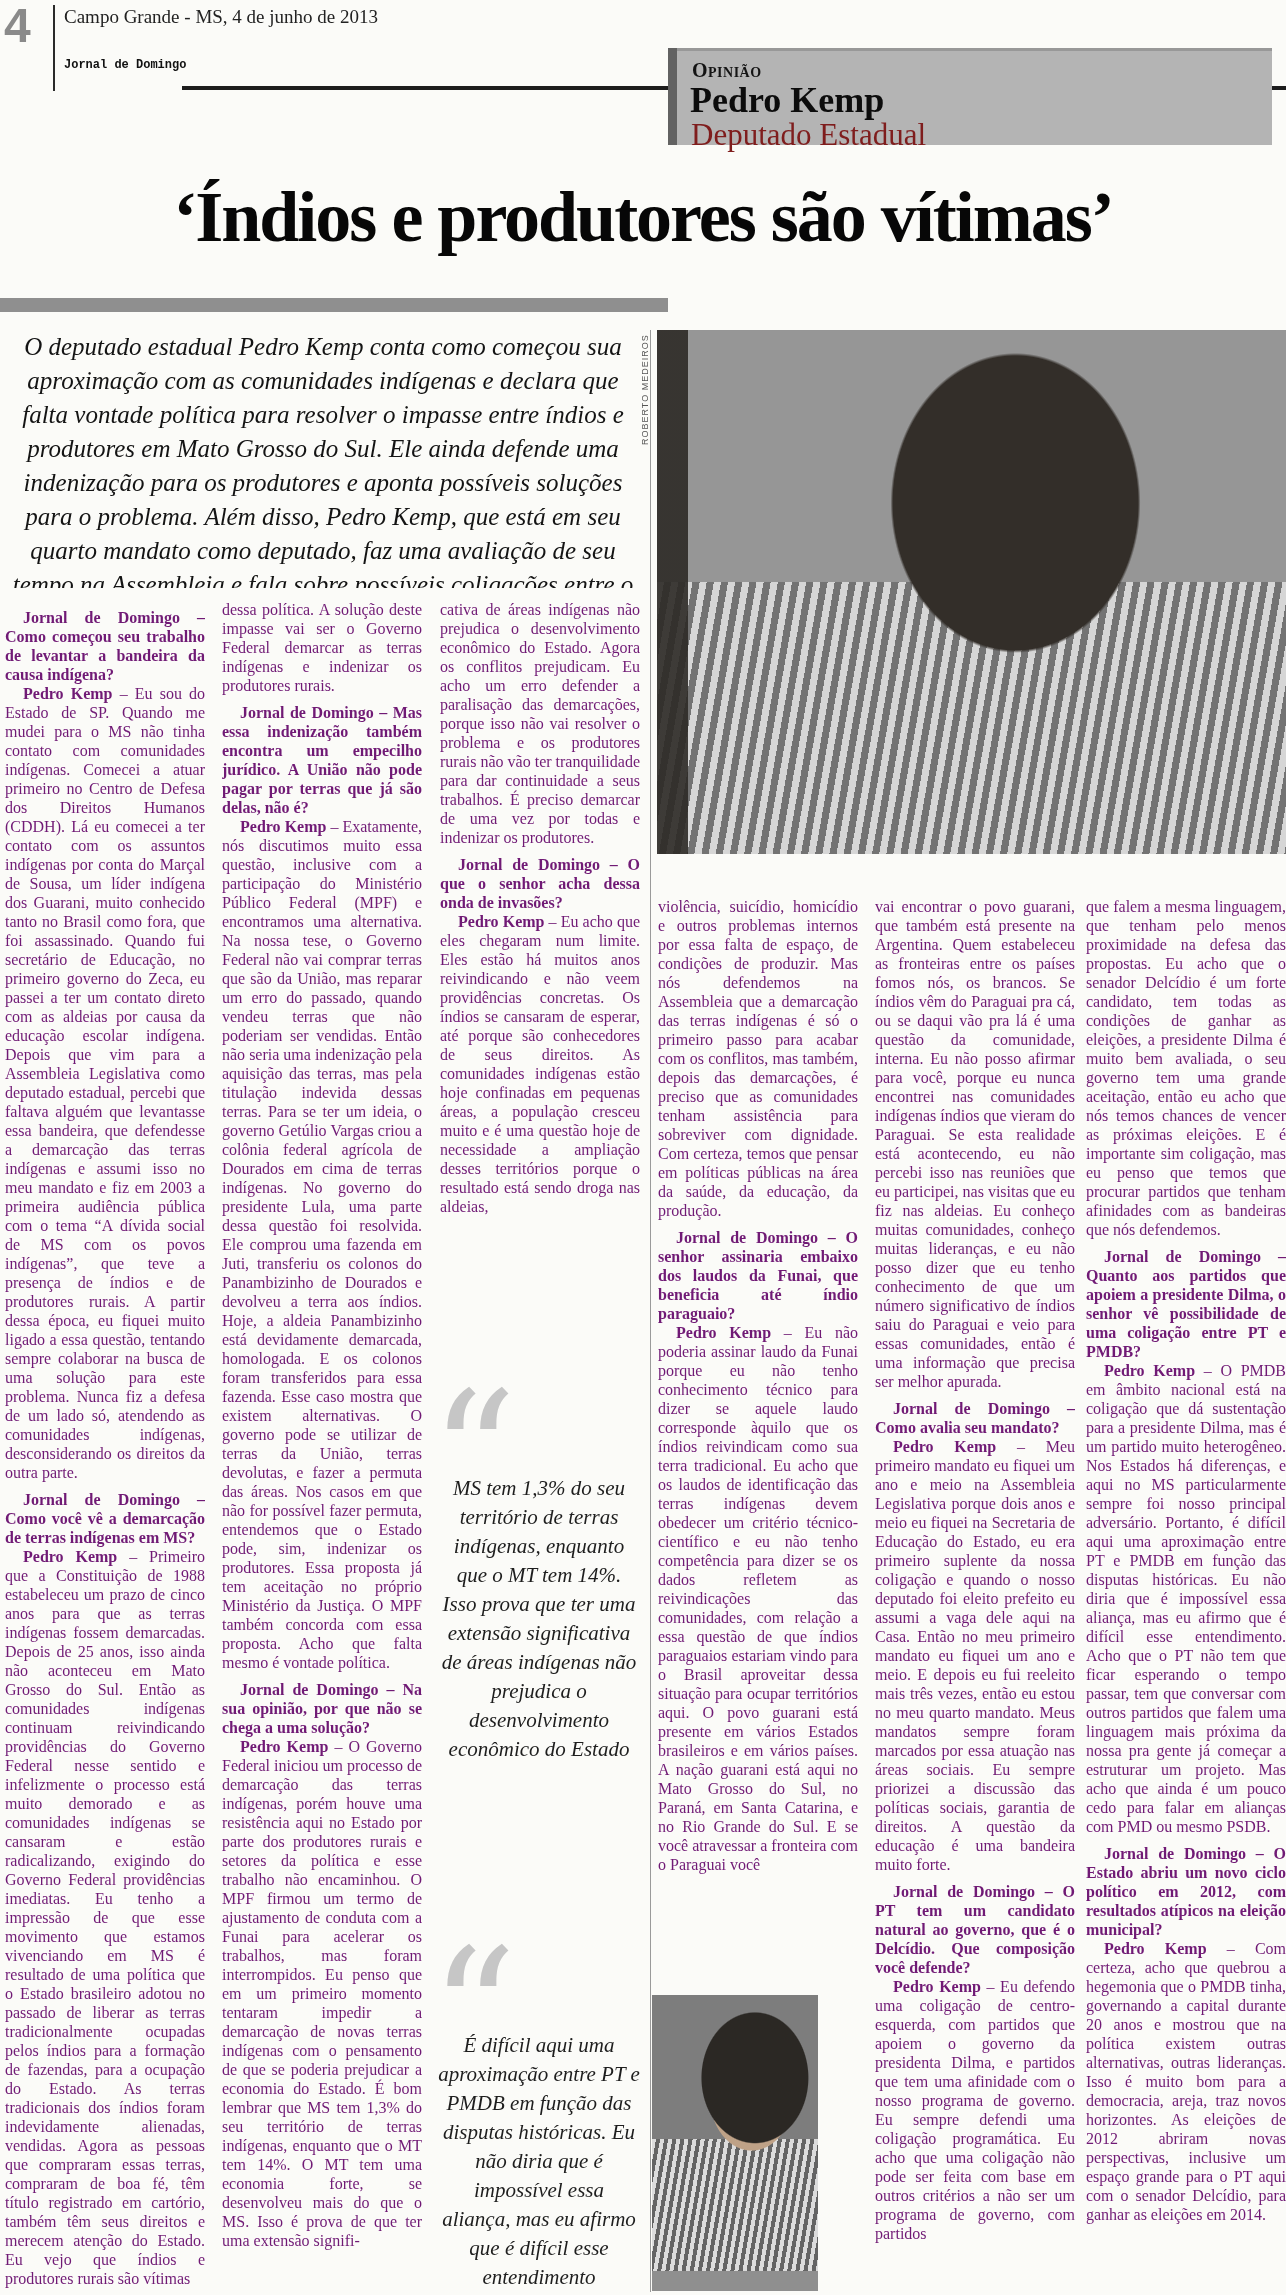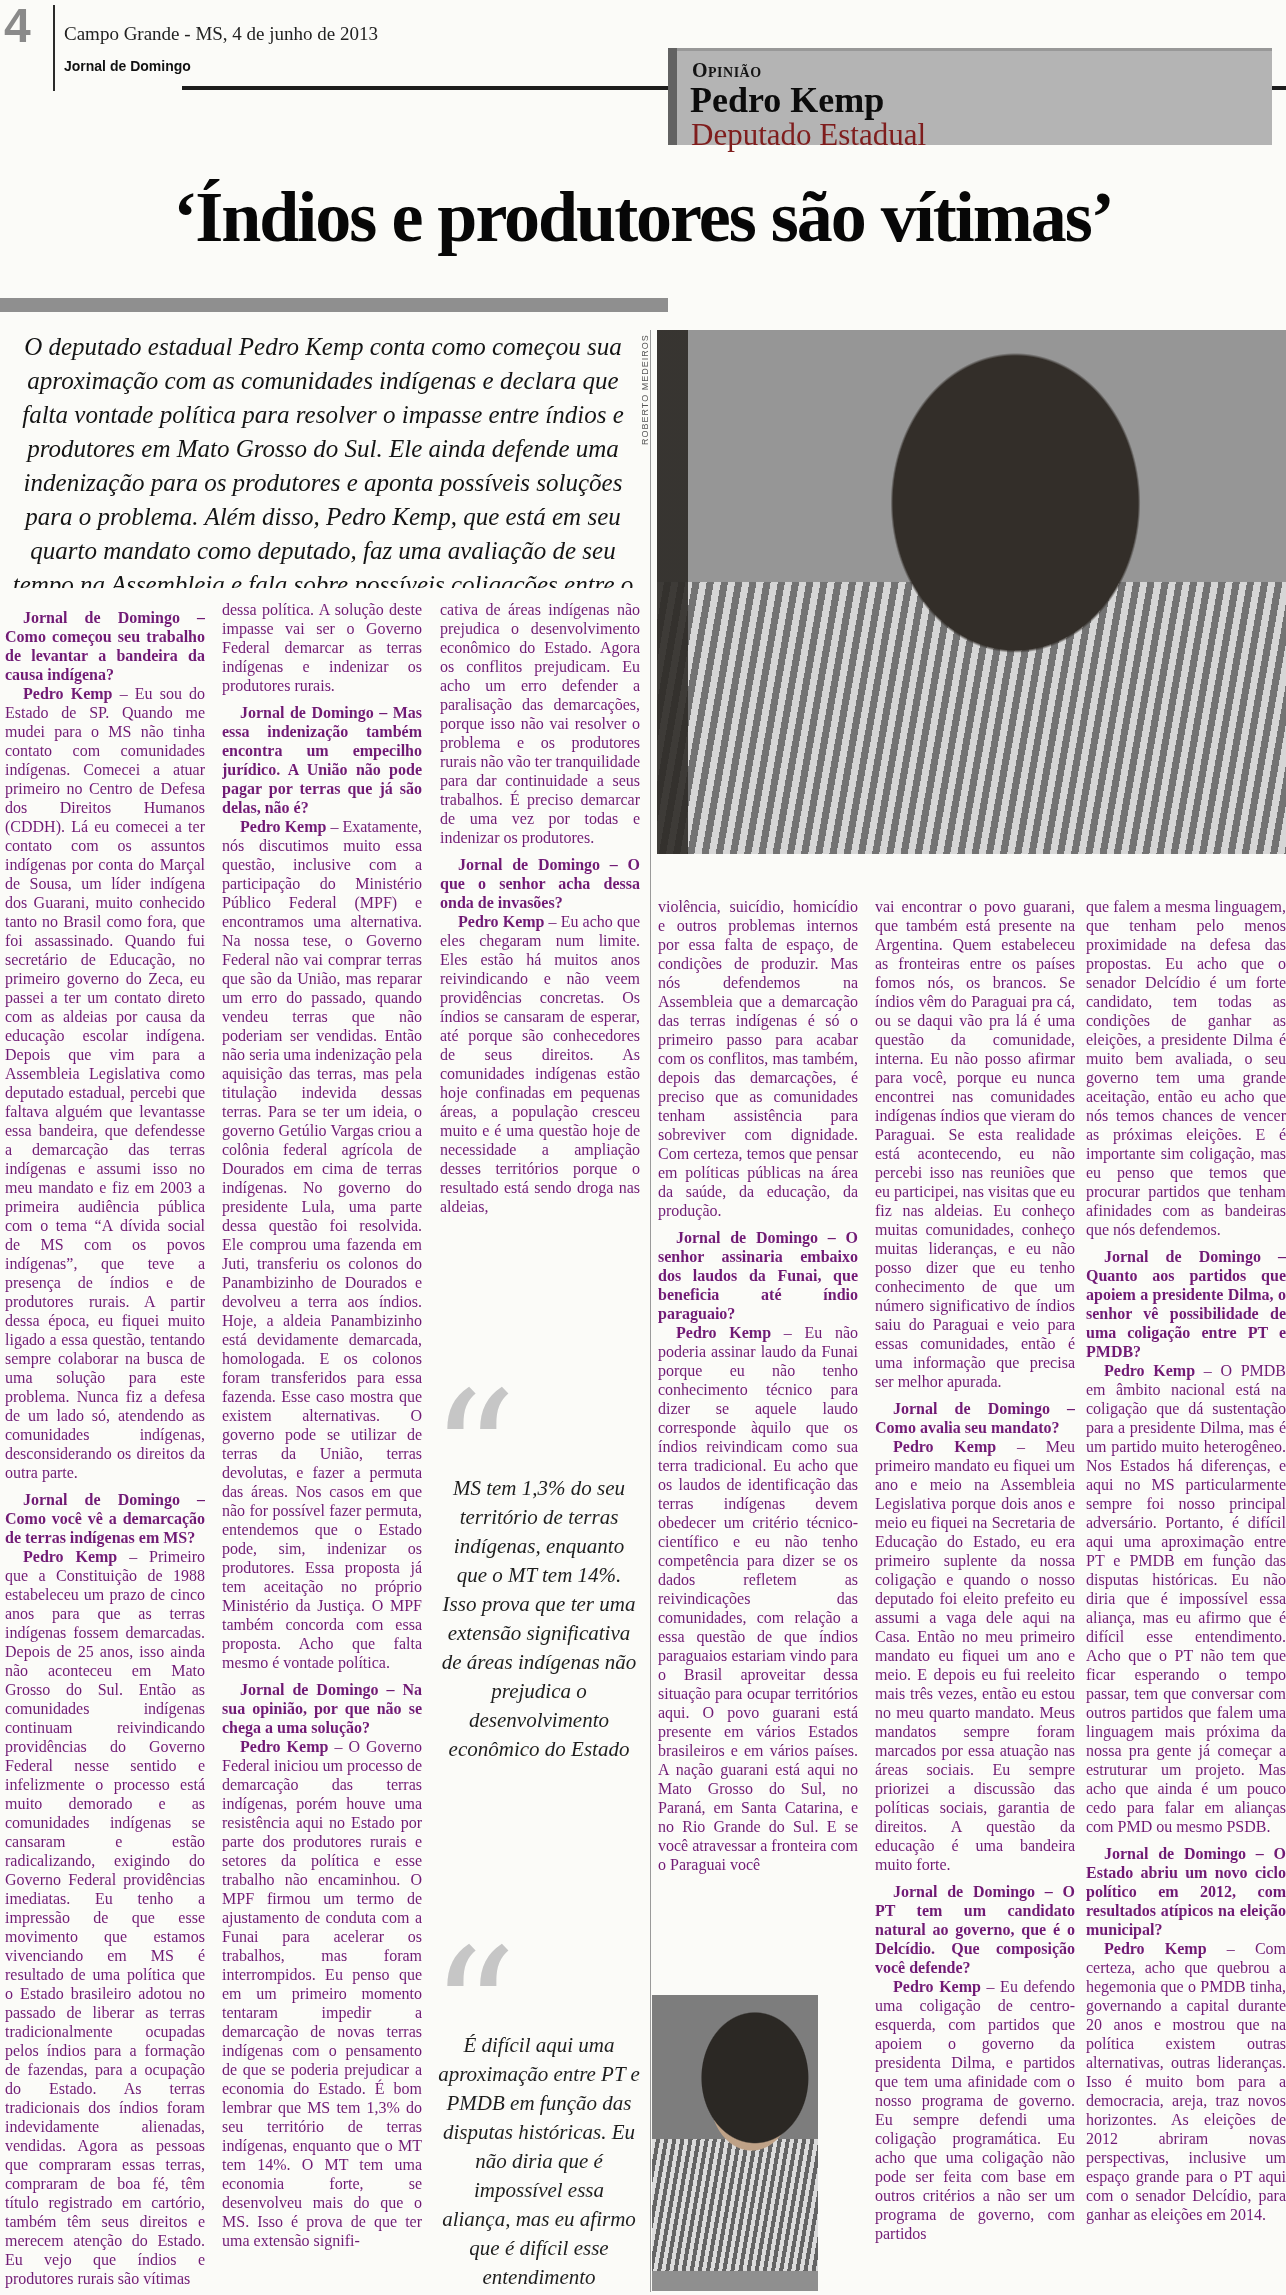--- a/index.html
+++ b/index.html
@@ -3,23 +3,23 @@
 <meta charset="utf-8">
 <style>
   html,body{margin:0;padding:0;background:#e8e8e4;}
   #page{position:relative;width:1286px;height:2295px;background:#fbfbf8;color:#1b1b1b;
         font-family:"Liberation Serif",serif;overflow:hidden;margin:0 auto;}
 
   
   .page-number{position:absolute;left:4px;top:2px;font-family:"Liberation Sans",sans-serif;
                font-weight:bold;font-size:48px;color:#8a8a8a;line-height:1;}
   .header-vrule{position:absolute;left:53px;top:5px;width:2px;height:86px;background:#2a2a2a;}
-  .page-date{position:absolute;left:64px;top:23px;font-size:19px;color:#222;}
-  .masthead{position:absolute;left:64px;top:58px;font-family:Liberation Sans, sans-serif;
-            font-weight:bold;font-size:14px;color:#111;}
+  .page-date{position:absolute;left:64px;top:6px;font-size:19px;color:#222;}
+  .masthead{position:absolute;left:64px;top:58px;font-family:Liberation Mono, monospace;
+            font-weight:bold;font-size:12px;color:#111;}
   .header-hrule{position:absolute;left:182px;top:86px;width:1104px;height:4px;background:#1d1d1d;}
 
   
   .opbox{position:absolute;left:668px;top:48px;width:604px;height:94px;background:#b4b4b4;
          border-top:3px solid #989898;}
   .opbox-stripe{position:absolute;left:0;top:-3px;width:9px;height:97px;background:#626262;}
   .op-kicker{position:absolute;left:24px;top:8px;font-variant:small-caps;font-weight:bold;
              font-size:20px;color:#141414;letter-spacing:.5px;}
   .op-name{position:absolute;left:22px;top:28px;font-size:36px;font-weight:bold;color:#0c0c0c;}
   .op-role{position:absolute;left:23px;top:66px;font-size:31px;color:#7f1d1d;}

